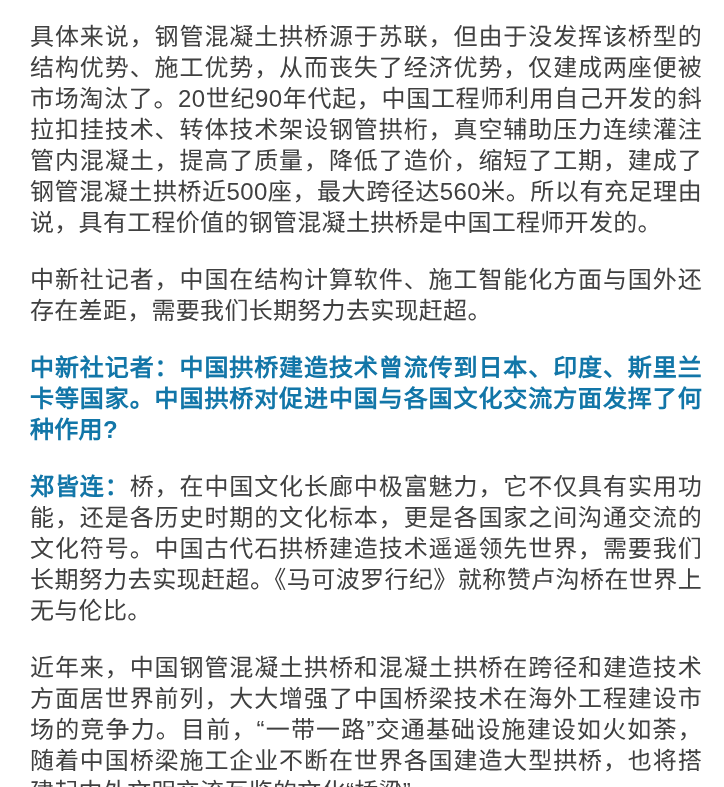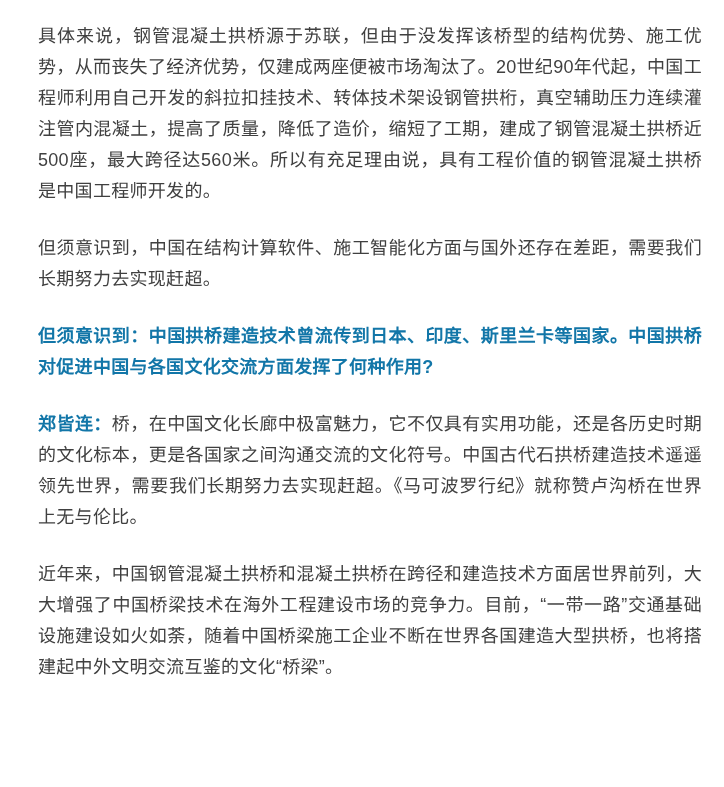--- a/index.html
+++ b/index.html
@@ -18,22 +18,22 @@
     min-height: 787px;
     font-family: "Liberation Sans", "DejaVu Sans", sans-serif;
   }
   .article {
     width: 724px;
     min-height: 787px;
     padding: 21px 22px 17px 22px;
     background: var(--bg);
   }
   .para {
-    margin: 0 0 26px 16px;
-    font-size: 18px;
+    margin: 0 0 26px 8px;
+    font-size: 24px;
     line-height: 31px;
     letter-spacing: 0.3px;
     color: var(--body-text);
     text-align: justify;
     text-justify: inter-ideograph;
   }
   .para:last-child {
     margin-bottom: 0;
   }
   .seg-normal {
@@ -44,18 +44,18 @@
     color: var(--accent);
     font-weight: 700;
   }
 </style>
 </head>
 <body>
 
 <main class="article">
   <div id="article-body">
       <p class="para"><span class="seg-normal">具体来说，钢管混凝土拱桥源于苏联，但由于没发挥该桥型的结构优势、施工优势，从而丧失了经济优势，仅建成两座便被市场淘汰了。20世纪90年代起，中国工程师利用自己开发的斜拉扣挂技术、转体技术架设钢管拱桁，真空辅助压力连续灌注管内混凝土，提高了质量，降低了造价，缩短了工期，建成了钢管混凝土拱桥近500座，最大跨径达560米。所以有充足理由说，具有工程价值的钢管混凝土拱桥是中国工程师开发的。</span></p>
-      <p class="para"><span class="seg-normal">但须意识到，中国在结构计算软件、施工智能化方面与国外还存在差距，需要我们长期努力去实现赶超。</span></p>
-      <p class="para"><span class="seg-accent-bold">但须意识到：中国拱桥建造技术曾流传到日本、印度、斯里兰卡等国家。中国拱桥对促进中国与各国文化交流方面发挥了何种作用?</span></p>
+      <p class="para"><span class="seg-normal">中新社记者，中国在结构计算软件、施工智能化方面与国外还存在差距，需要我们长期努力去实现赶超。</span></p>
+      <p class="para"><span class="seg-accent-bold">中新社记者：中国拱桥建造技术曾流传到日本、印度、斯里兰卡等国家。中国拱桥对促进中国与各国文化交流方面发挥了何种作用?</span></p>
       <p class="para"><span class="seg-accent-bold">郑皆连：</span><span class="seg-normal">桥，在中国文化长廊中极富魅力，它不仅具有实用功能，还是各历史时期的文化标本，更是各国家之间沟通交流的文化符号。中国古代石拱桥建造技术遥遥领先世界，需要我们长期努力去实现赶超。《马可波罗行纪》就称赞卢沟桥在世界上无与伦比。</span></p>
       <p class="para"><span class="seg-normal">近年来，中国钢管混凝土拱桥和混凝土拱桥在跨径和建造技术方面居世界前列，大大增强了中国桥梁技术在海外工程建设市场的竞争力。目前，“一带一路”交通基础设施建设如火如荼，随着中国桥梁施工企业不断在世界各国建造大型拱桥，也将搭建起中外文明交流互鉴的文化“桥梁”。</span></p>
     </div>
 </main>
 
 </body></html>

